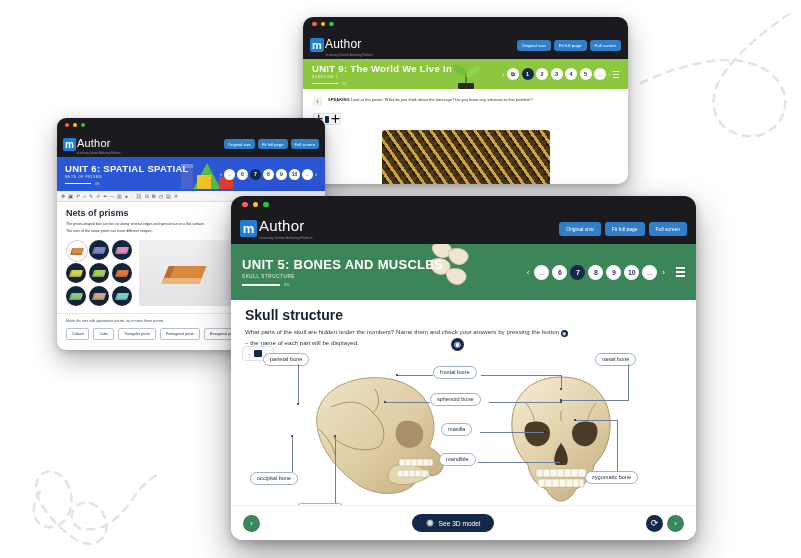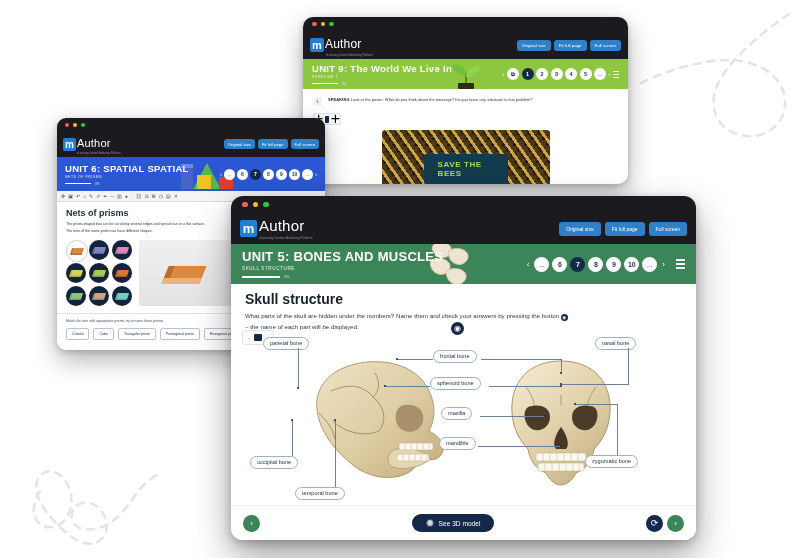--- a/index.html
+++ b/index.html
@@ -269,21 +269,21 @@
     border-radius: 12px;
     box-shadow: 0 16px 36px rgba(0,0,0,.38), 0 3px 10px rgba(0,0,0,.22);
   }
   #win-unit5 .titlebar { height: 17px; padding-left: 11px; gap: 5px; }
   #win-unit5 .dot { width: 5.5px; height: 5.5px; }
   #win-unit5 .appbar { height: 31px; padding: 0 9px; }
   #win-unit5 .logo-m { width: 17px; height: 17px; font-size: 13px; }
   #win-unit5 .logo-word { font-size: 15px; margin-left: 2px; }
   #win-unit5 .logo-sub { font-size: 3.2px; margin-left: 2px; margin-top: 1px; }
   #win-unit5 .appbtn { font-size: 5px; padding: 4px 7px; margin-left: 4px; }
-  #win-unit5 .unitbar { height: 40px; background: #3b8558; padding: 0 11px; }
+  #win-unit5 .unitbar { height: 40px; background: #3b8558; padding: 8px 11px; }
   #win-unit5 .unit-title { font-size: 13px; }
   #win-unit5 .unit-sub { font-size: 4.6px; margin-top: 2px; }
   #win-unit5 .progress-line { width: 38px; height: 2px; }
   #win-unit5 .progress-pct { font-size: 3.8px; }
   #win-unit5 .progress-row { margin-top: 4px; }
   #win-unit5 .pager { gap: 3px; margin-left: auto; }
   #win-unit5 .pg { width: 15px; height: 15px; font-size: 7px; }
   #win-unit5 .chev { font-size: 8px; margin: 0 2px; }
   #win-unit5 .burger { margin-left: 6px; }
   #win-unit5 .burger i { width: 9px; height: 1.4px; margin: 1.4px 0; }
@@ -433,21 +433,20 @@
         <span>Look at the poster. What do you think about the message? Do you know any solutions to this problem?</span>
       </div>
     </div>
     <div class="u9-miniwidget">
       <span class="pl">+</span>
       <span style="width:8px;height:7px;background:#14284a;border-radius:1px;display:block"></span>
       <span class="pl">+</span>
     </div>
     <div class="u9-poster">
       <div class="u9-bees"></div>
-      <div class="u9-savebees">SAVE THE BEES</div>
     </div>
   </div>
 </div>
 
 <div class="window" id="win-unit6">
   <div class="titlebar">
     <span class="dot red"></span>
     <span class="dot amber"></span>
     <span class="dot green"></span>
   </div>

